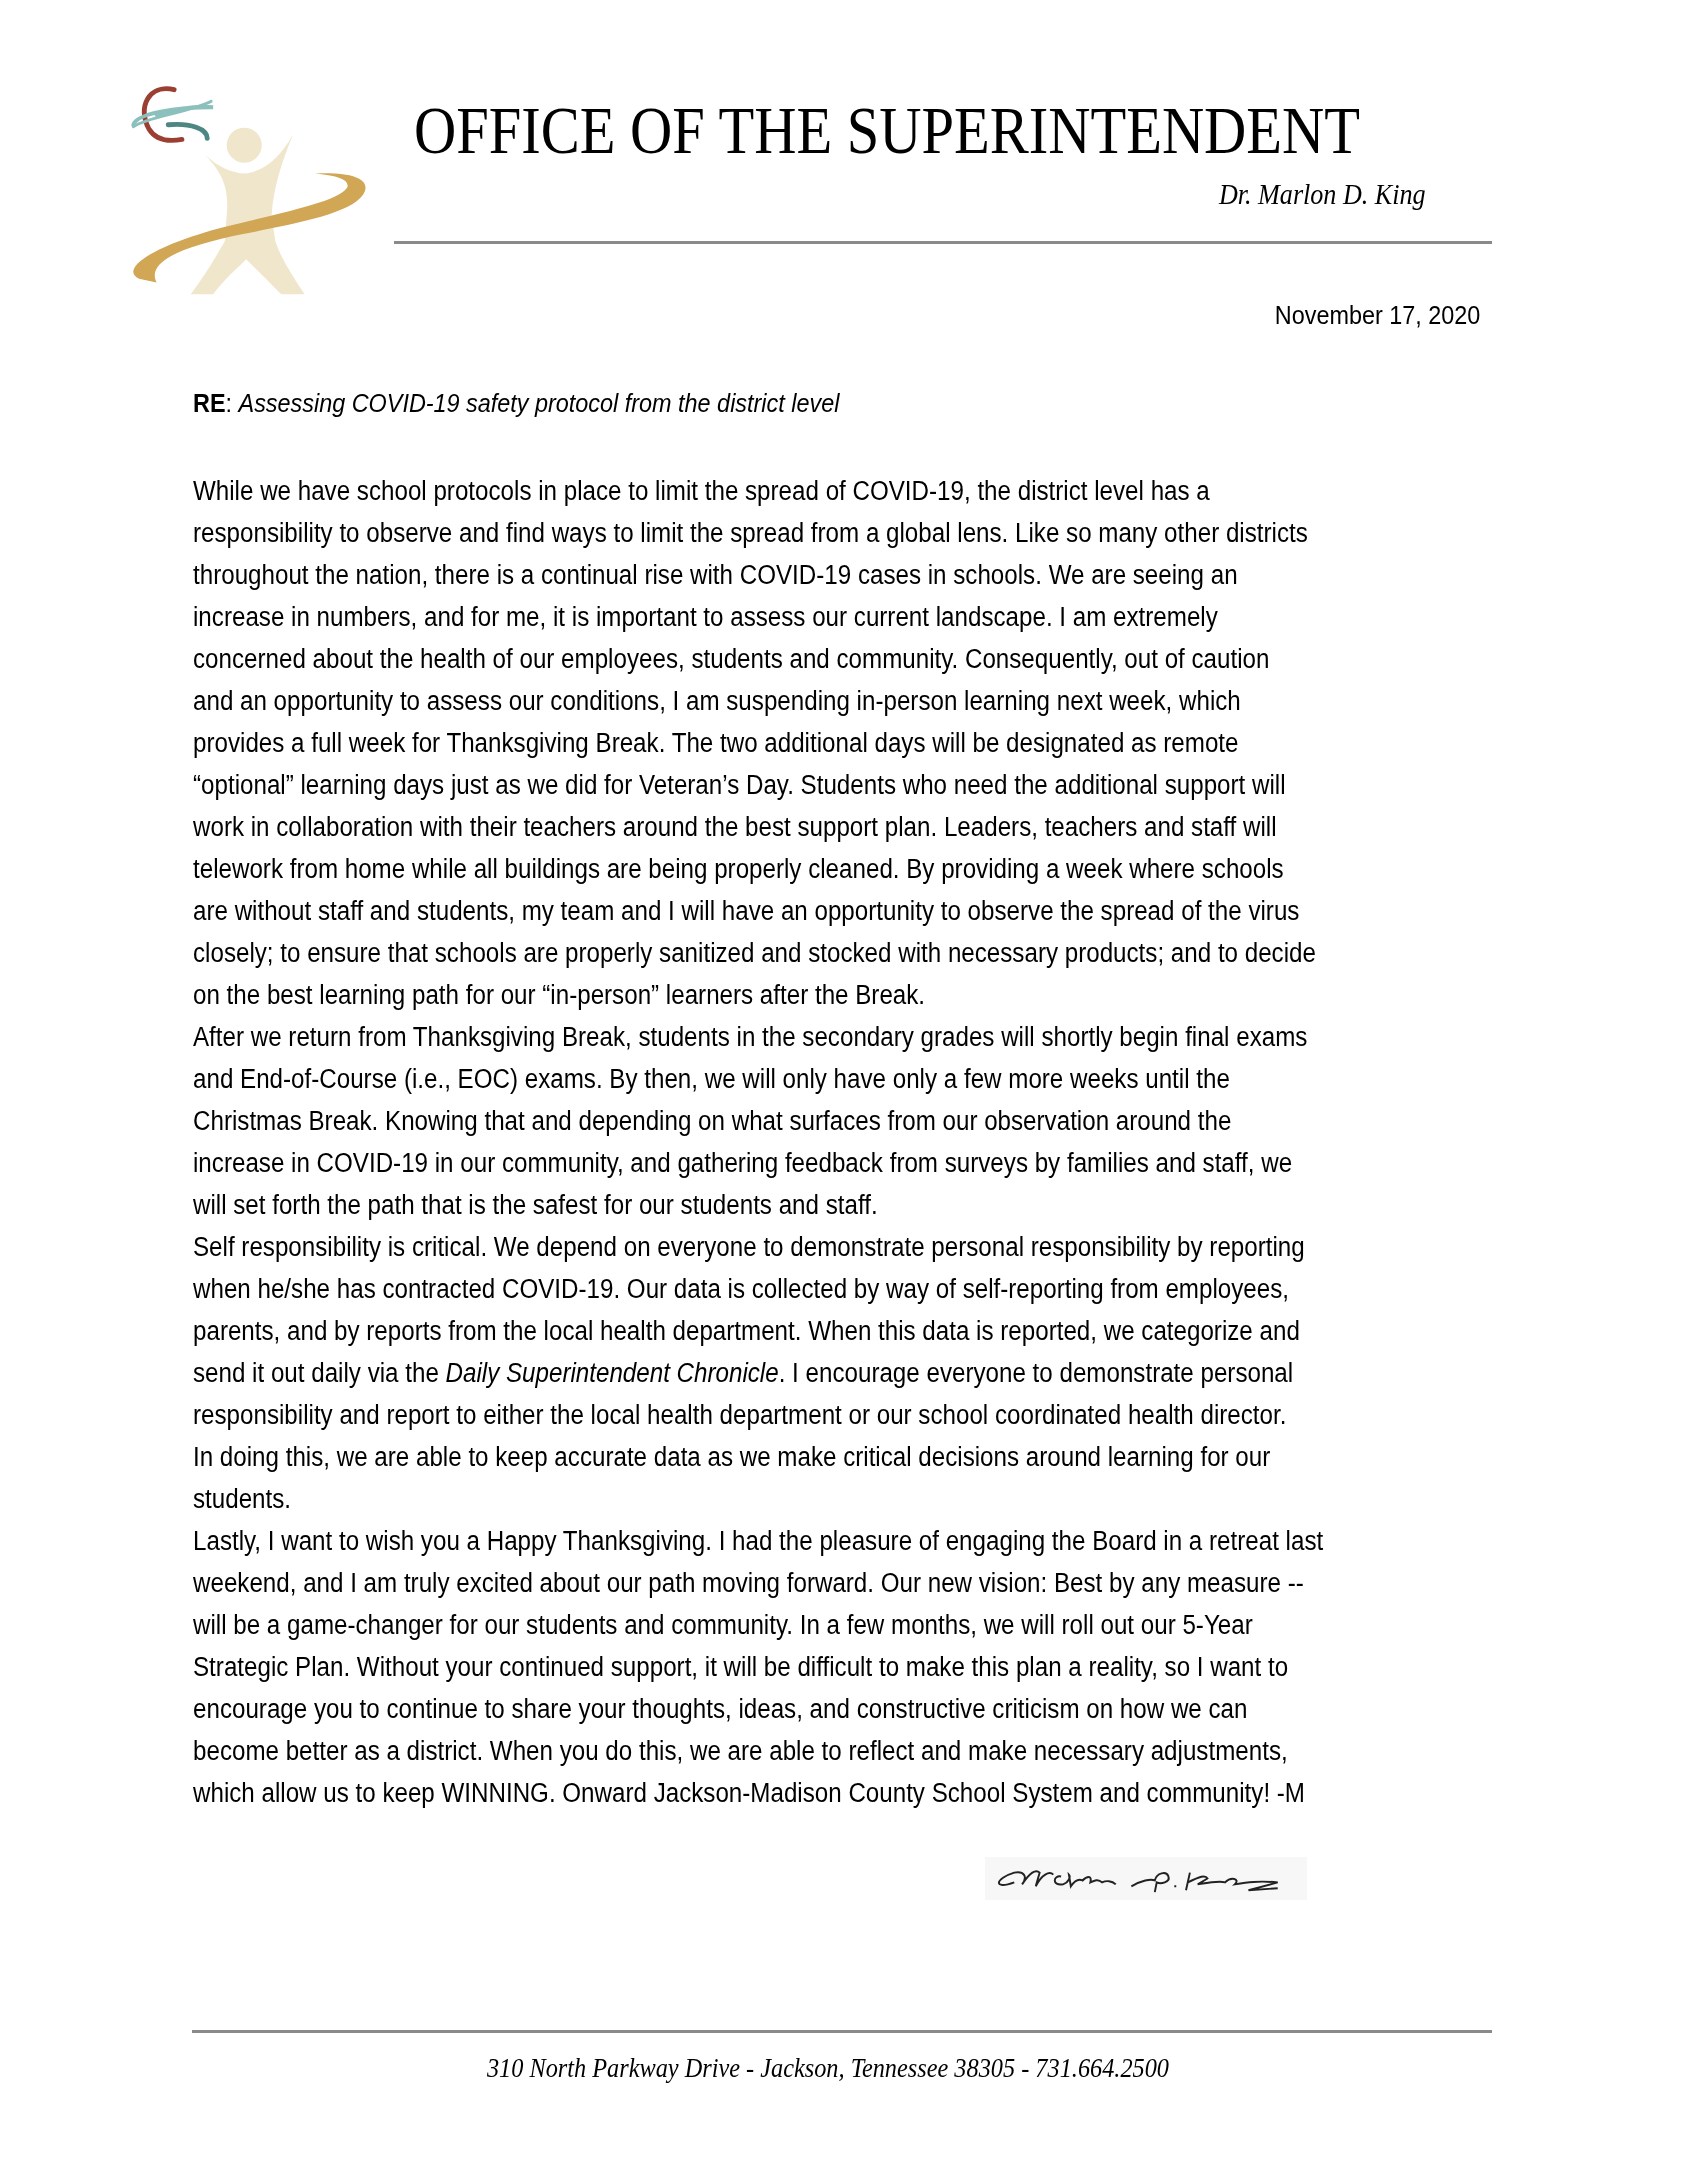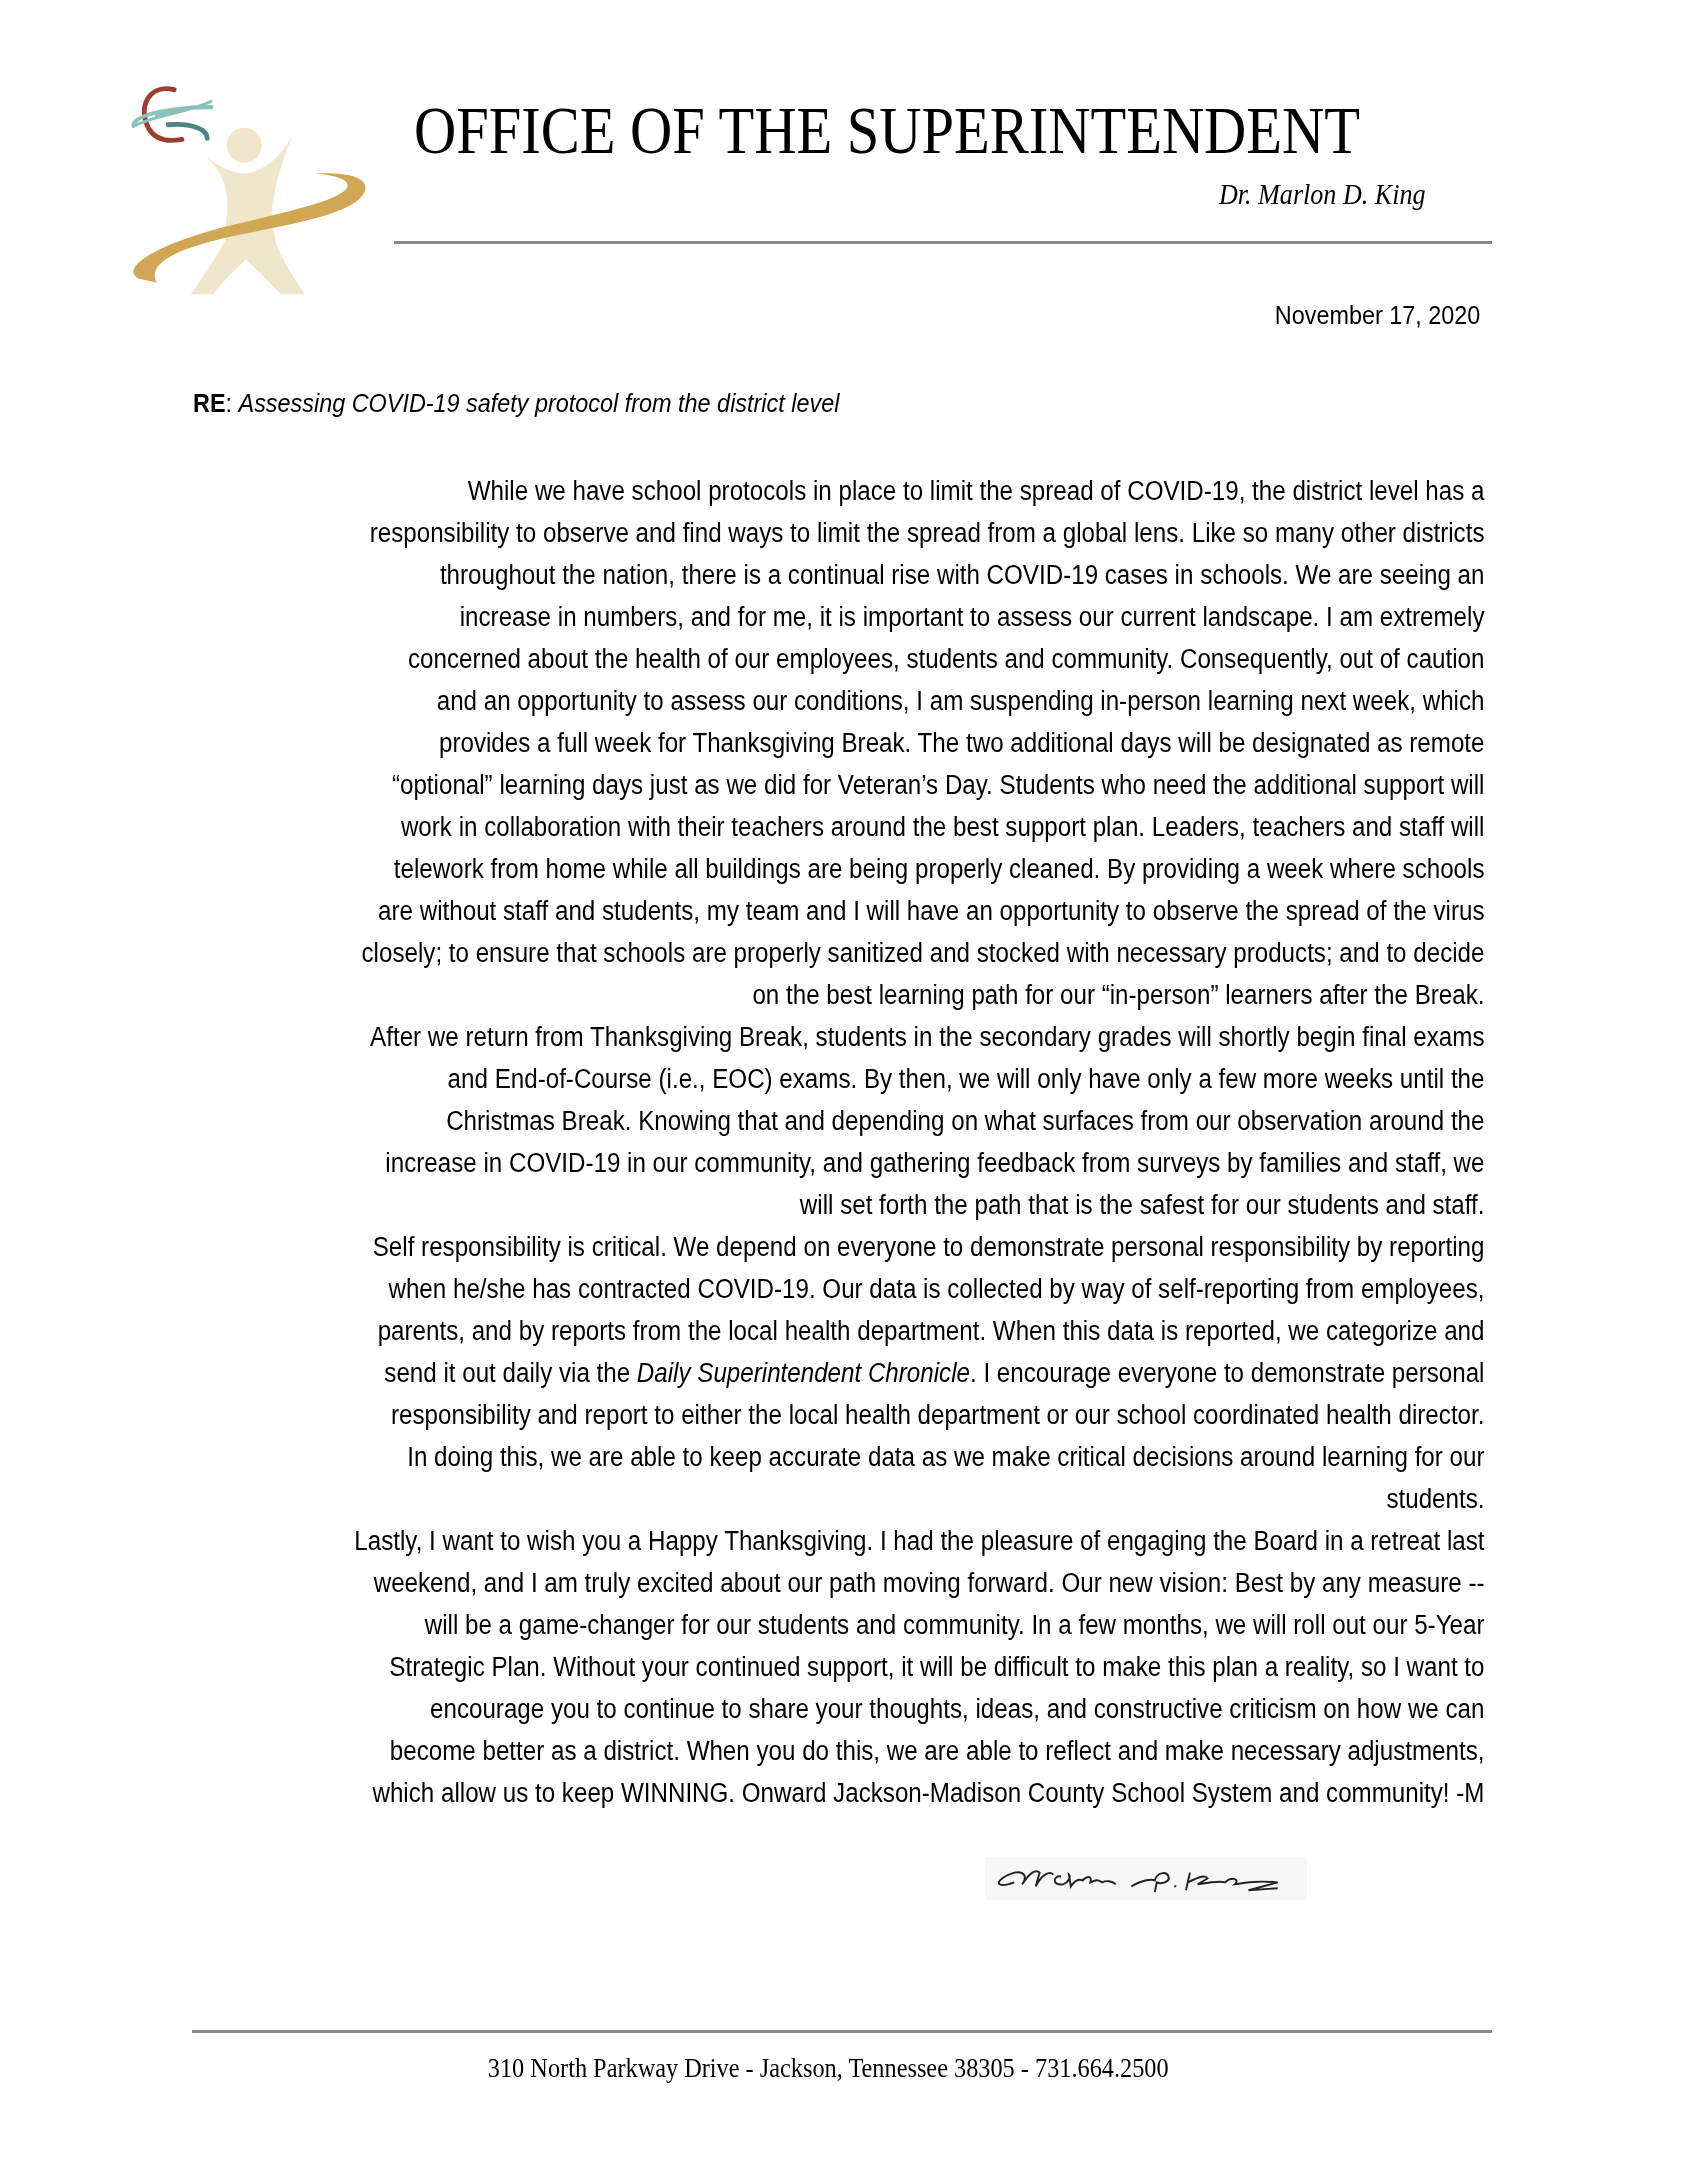--- a/index.html
+++ b/index.html
@@ -7,25 +7,25 @@
   .logo { position:absolute; left:98px; top:78px; width:273px; height:224px; }
   .title { position:absolute; left:414px; top:96px; font-family:"Liberation Serif", serif; font-size:68px; line-height:1; white-space:nowrap; transform-origin:left top; transform:scaleX(0.86); letter-spacing:0px; }
   .subtitle { position:absolute; right:261px; top:178px; font-family:"Liberation Serif", serif; font-style:italic; font-size:29px; white-space:nowrap; transform-origin:right top; transform:scaleX(0.9); }
   .rule { position:absolute; height:2.9px; background:#8a8a8a; }
   .rule.top { left:394px; width:1098px; top:241px; }
   .rule.bottom { left:192px; width:1300px; top:2030px; }
   .date { position:absolute; right:207px; top:300px; font-size:26px; white-space:nowrap; transform-origin:right top; transform:scaleX(0.9); }
   .re { position:absolute; left:193px; top:388px; font-size:26px; white-space:nowrap; transform-origin:left top; transform:scaleX(0.9); }
   .re b { font-weight:bold; }
   .re i { font-style:italic; }
-  .body { position:absolute; left:193px; top:470px; width:1443px;text-align:right; }
+  .body { position:absolute; left:193px; top:470px; width:1443px; }
   .line { font-size:27px; line-height:42px; height:42px; white-space:nowrap; transform-origin:left top; transform:scaleX(0.895); }
   .line i { font-style:italic; }
   .signature { position:absolute; left:985px; top:1851px; width:322px; height:55px; }
-  .footer { position:absolute; left:0; width:1660px; top:2053px; text-align:center; }
+  .footer { position:absolute; left:0; width:1660px; top:2053px; text-align:center;font-style:italic; }
   .footer span { display:inline-block; font-family:"Liberation Serif", serif; font-size:27px; white-space:nowrap; transform:scaleX(0.9); position:relative; left:-2px; }
 </style>
 </head>
 <body>
 
 <svg class="logo" viewBox="0 0 280 230">
 
   <path d="M78 12 C 52 6, 40 30, 52 52 C 58 62, 70 66, 86 63" fill="none" stroke="#9b3f33" stroke-width="5" stroke-linecap="round"></path>
 
   <path d="M36 48 C 40 36, 80 30, 118 30 C 100 28, 80 32, 60 38" fill="none" stroke="#8cc0bd" stroke-width="4" stroke-linecap="round"></path>

